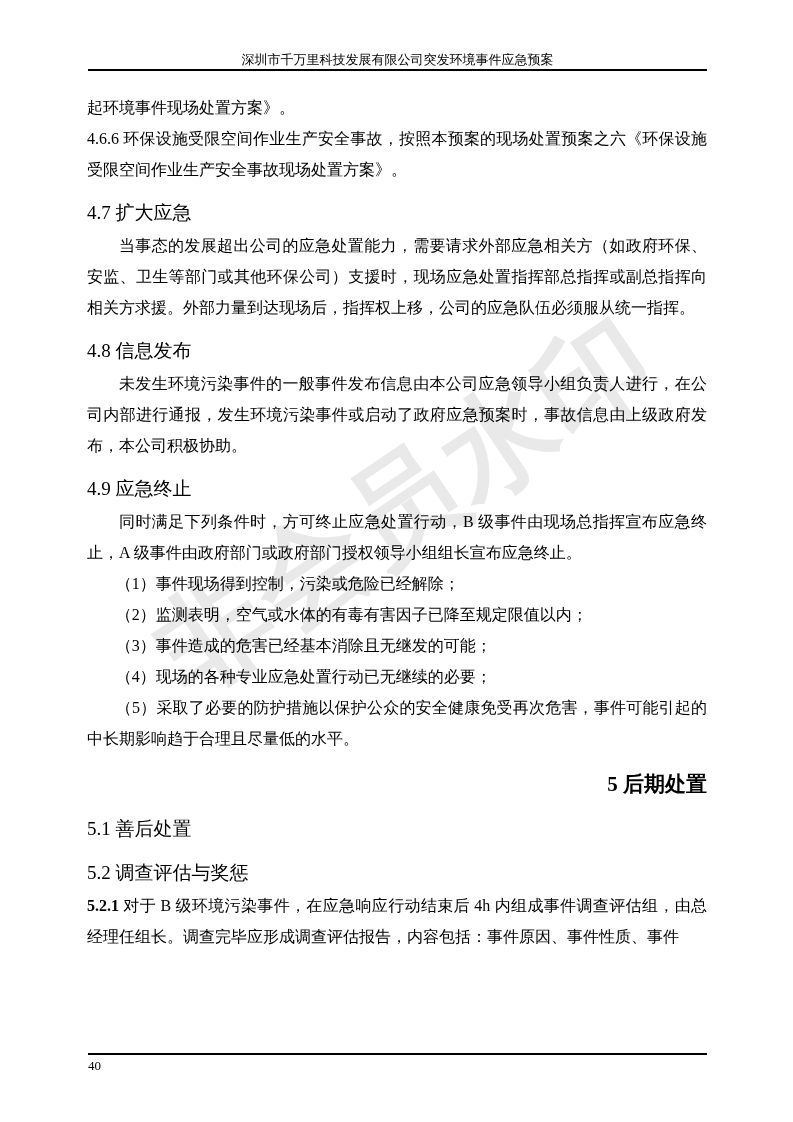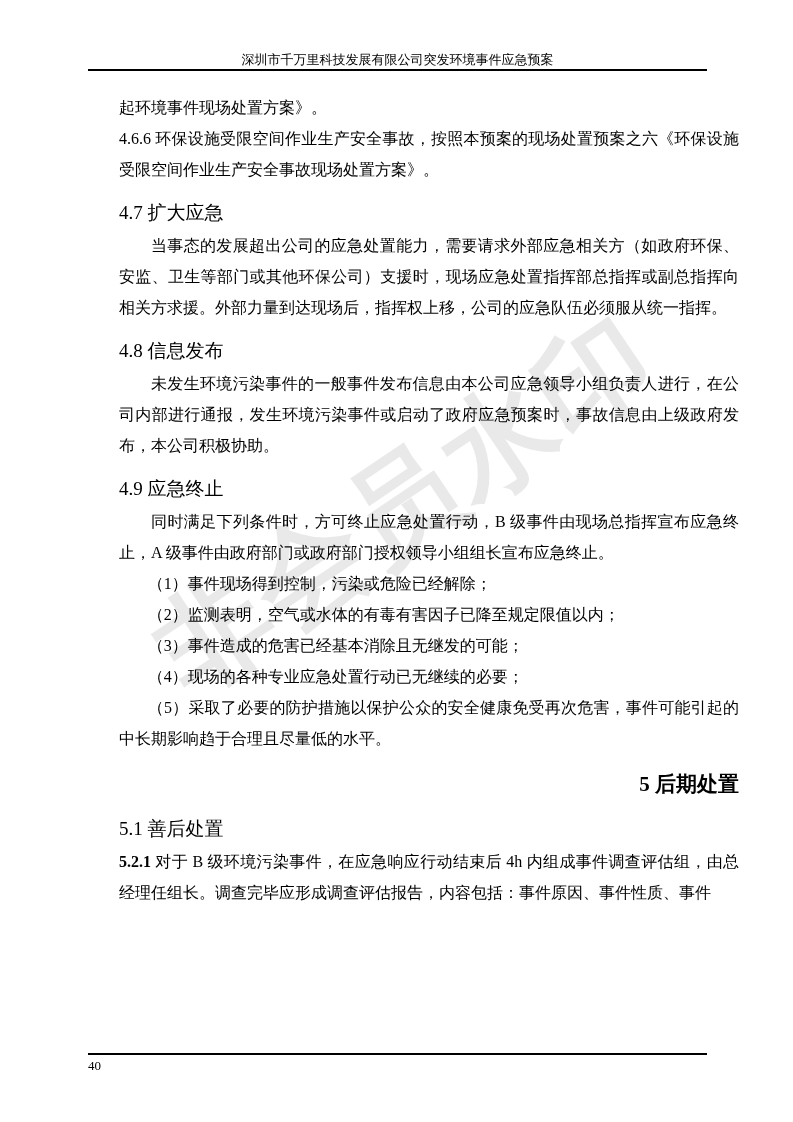--- a/index.html
+++ b/index.html
@@ -42,21 +42,20 @@
     padding-bottom: 1px;
     border-bottom: 2px solid #000000;
     z-index: 2;
   }
   .content {
     position: absolute;
     top: 92px;
     left: 87px;
     width: 620px;
     z-index: 1;
-    margin-left: 32px;
   }
   .content p {
     font-size: 16px;
     line-height: 31px;
     text-align: justify;
   }
   .content p.indent { text-indent: 2em; }
   .content p.item { text-indent: 1.8em; }
   h2.sec {
     font-size: 19px;
@@ -118,19 +117,20 @@
     <p class="item">（1）事件现场得到控制，污染或危险已经解除；</p>
     <p class="item">（2）监测表明，空气或水体的有毒有害因子已降至规定限值以内；</p>
     <p class="item">（3）事件造成的危害已经基本消除且无继发的可能；</p>
     <p class="item">（4）现场的各种专业应急处置行动已无继续的必要；</p>
     <p class="item">（5）采取了必要的防护措施以保护公众的安全健康免受再次危害，事件可能引起的中长期影响趋于合理且尽量低的水平。</p>
 
     <h1 class="chapter">5 后期处置</h1>
 
     <h2 class="sec">5.1 善后处置</h2>
 
+    <h2 class="sec">5.2 调查评估与奖惩</h2>
     <p><span class="bold">5.2.1</span><span> 对于 B 级环境污染事件，在应急响应行动结束后 4h 内组成事件调查评估组，由总经理任组长。调查完毕应形成调查评估报告，内容包括：事件原因、事件性质、事件</span></p>
   </div>
 
   <div class="page-footer-rule"></div>
   <div class="page-number">40</div>
 
 </div>
 
 </body></html>

